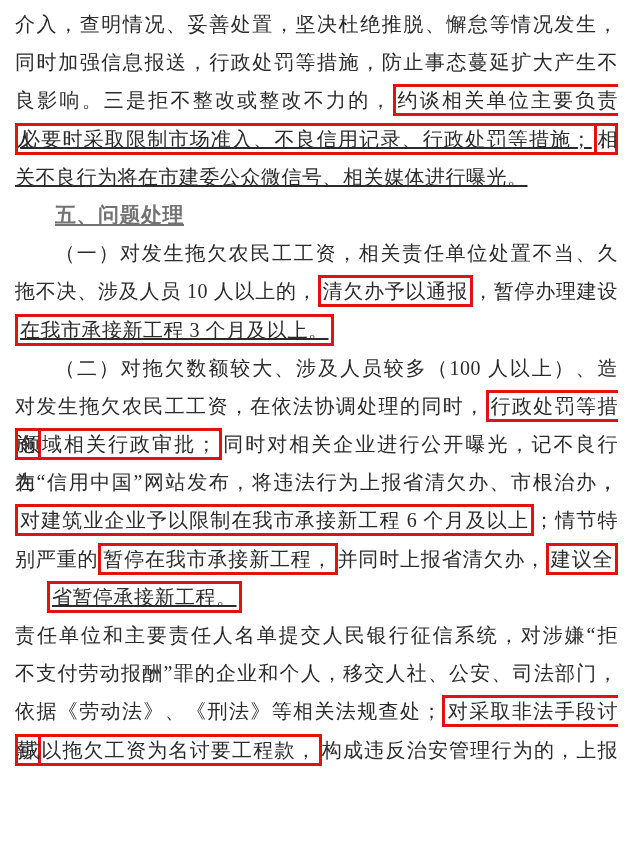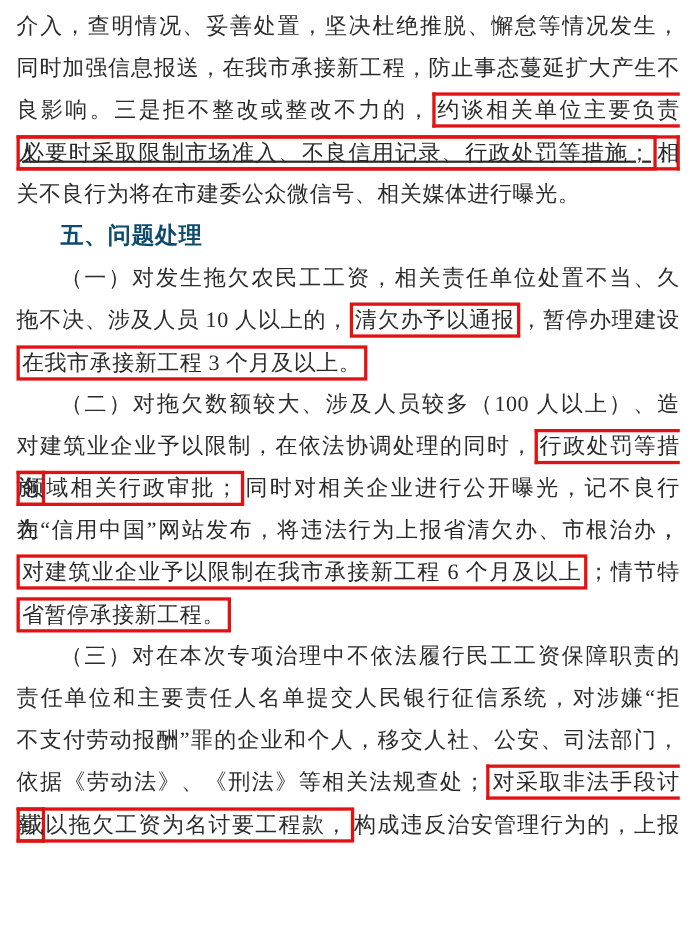--- a/index.html
+++ b/index.html
@@ -23,20 +23,21 @@
   .line {
     height: 38.2px;
     line-height: 38.2px;
     text-align: justify;
     text-align-last: justify;
     white-space: normal;
   }
   .line.left {
     text-align: left;
     text-align-last: left;
+    text-decoration: underline;
   }
   .line.indent {
     text-indent: 40px;
   }
   .line.heading {
     font-family: "Liberation Sans", "DejaVu Sans", sans-serif;
     font-weight: bold;
     font-size: 21px;
     text-align: left;
     text-align-last: left;
@@ -48,32 +49,32 @@
     border-style: solid;
     border-width: 3px;
     padding: 2px 2px;
   }
 </style>
 </head>
 <body style="background: rgb(255, 255, 255);">
 
 <div class="page" style="background: rgb(255, 255, 255); color: rgb(43, 43, 43);">
     <div class="line"><span class="seg">介入，查明情况、妥善处置，坚决杜绝推脱、懈怠等情况发生，</span></div>
-    <div class="line"><span class="seg">同时加强信息报送，在我市承接新工程，防止事态蔓延扩大产生不</span></div>
+    <div class="line"><span class="seg">同时加强信息报送，行政处罚等措施，防止事态蔓延扩大产生不</span></div>
     <div class="line"><span class="seg">良影响。三是拒不整改或整改不力的，</span><span class="seg hl" style="border-color: rgb(224, 18, 18); margin-top: 47px;">约谈相关单位主要负责人，</span></div>
     <div class="line"><span class="seg hl" style="border-color: rgb(224, 18, 18); text-decoration: underline;">必要时采取限制市场准入、不良信用记录、行政处罚等措施；</span><span class="seg">相</span></div>
     <div class="line left"><span class="seg">关不良行为将在市建委公众微信号、相关媒体进行曝光。</span></div>
-    <div class="line heading indent left" style="color: #0c4a6e;"><span class="seg">五、问题处理</span></div>
+    <div class="line heading indent left" style="color: #737373;"><span class="seg">五、问题处理</span></div>
     <div class="line indent"><span class="seg">（一）对发生拖欠农民工工资，相关责任单位处置不当、久</span></div>
     <div class="line"><span class="seg">拖不决、涉及人员 10 人以上的，</span><span class="seg hl" style="border-color: rgb(224, 18, 18);">清欠办予以通报</span><span class="seg">，暂停办理建设</span></div>
     <div class="line left"><span class="seg hl" style="border-color: rgb(224, 18, 18);">在我市承接新工程 3 个月及以上。</span></div>
     <div class="line indent"><span class="seg">（二）对拖欠数额较大、涉及人员较多（100 人以上）、造</span></div>
-    <div class="line"><span class="seg">对建筑业企业予以限制，在依法协调处理的同时，</span><span class="seg hl" style="border-color: rgb(224, 18, 18);">行政处罚等措施</span></div>
+    <div class="line"><span class="seg">对发生拖欠农民工工资，在依法协调处理的同时，</span><span class="seg hl" style="border-color: rgb(224, 18, 18);">行政处罚等措施</span></div>
     <div class="line"><span class="seg hl" style="border-color: rgb(224, 18, 18);">领域相关行政审批；</span><span class="seg">同时对相关企业进行公开曝光，记不良行为，</span></div>
     <div class="line"><span class="seg">在“信用中国”网站发布，将违法行为上报省清欠办、市根治办，</span></div>
     <div class="line"><span class="seg hl" style="border-color: rgb(224, 18, 18);">对建筑业企业予以限制在我市承接新工程 6 个月及以上</span><span class="seg">；情节特</span></div>
-    <div class="line left"><span class="seg hl" style="border-color: rgb(224, 18, 18);">省暂停承接新工程。</span></div>
-    <div class="line indent"><span class="seg">（三）对在本次专项治理中不依法履行民工工资保障职责的</span></div>
+    <div class="line"><span class="seg">别严重的</span><span class="seg hl" style="border-color: rgb(224, 18, 18);">暂停在我市承接新工程，</span><span class="seg">并同时上报省清欠办，</span><span class="seg hl" style="border-color: rgb(224, 18, 18);">建议全</span></div>
+    <div class="line left"><span class="seg hl" style="border-color: rgb(224, 18, 18); margin-left: 32px;">省暂停承接新工程。</span></div>
     <div class="line"><span class="seg">责任单位和主要责任人名单提交人民银行征信系统，对涉嫌“拒</span></div>
     <div class="line"><span class="seg">不支付劳动报酬”罪的企业和个人，移交人社、公安、司法部门，</span></div>
     <div class="line"><span class="seg">依据《劳动法》、《刑法》等相关法规查处；</span><span class="seg hl" style="border-color: rgb(224, 18, 18);">对采取非法手段讨薪</span></div>
     <div class="line"><span class="seg hl" style="border-color: rgb(224, 18, 18);">或以拖欠工资为名讨要工程款，</span><span class="seg">构成违反治安管理行为的，上报</span></div>
   </div>
 
 </body></html>

